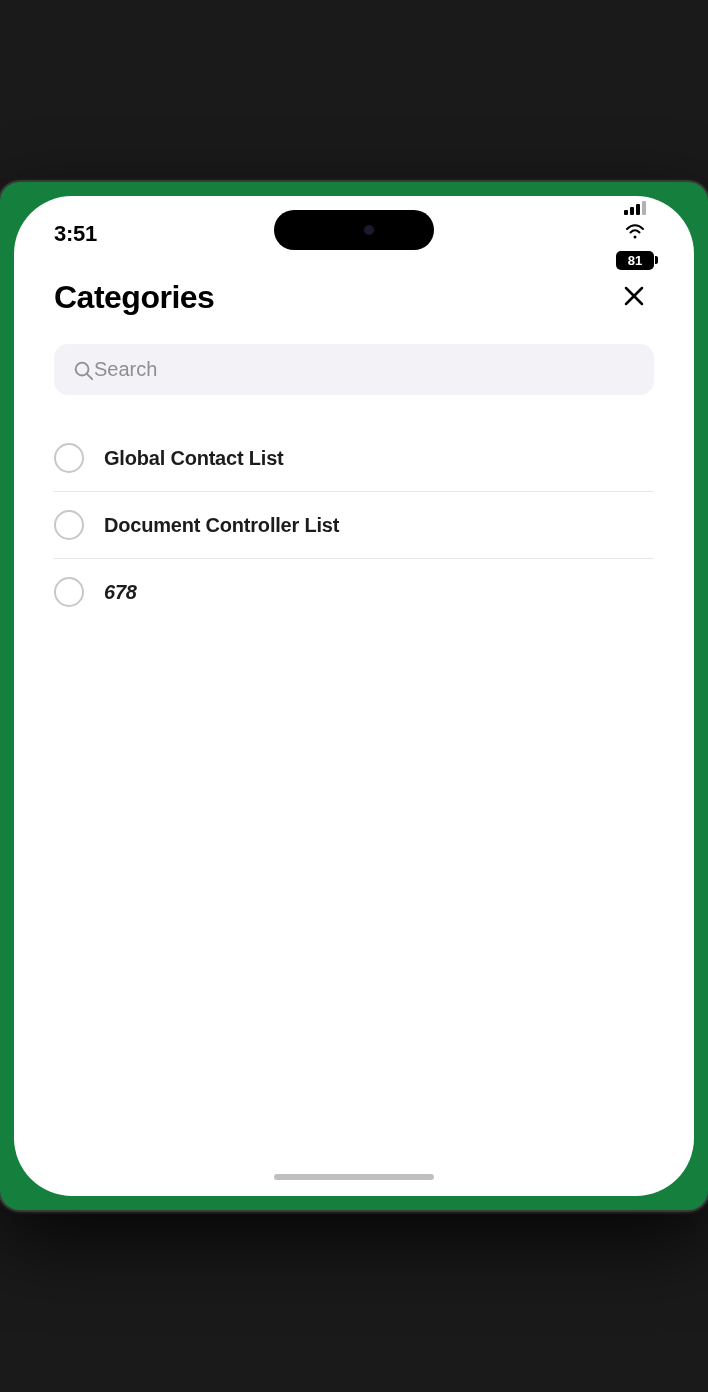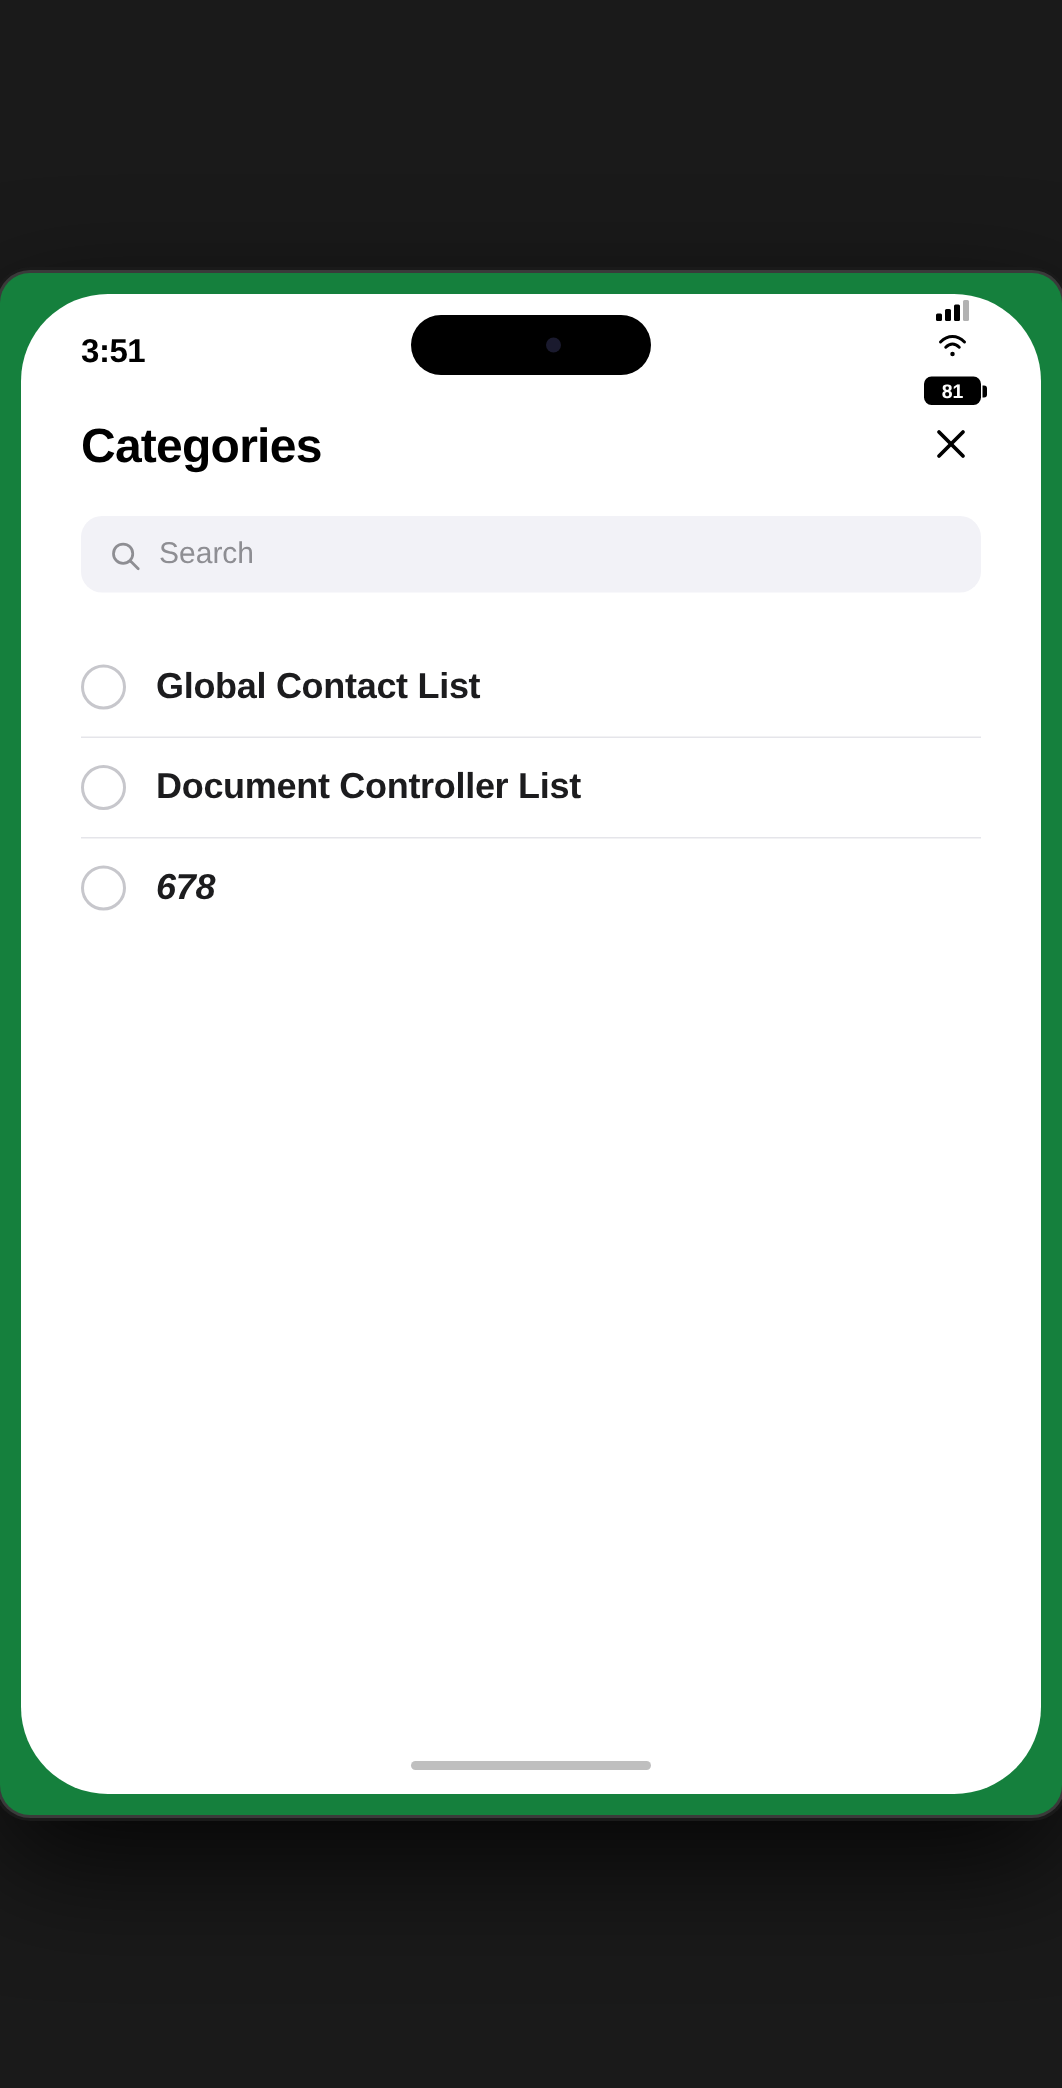--- a/index.html
+++ b/index.html
@@ -166,21 +166,20 @@
     }
 
     
     .search-container {
       background: #f2f2f7;
       border-radius: 14px;
       display: flex;
       align-items: center;
       padding: 14px 18px;
       margin-bottom: 30px;
-      gap: 12px;
     }
 
     .search-icon-wrapper {
       display: flex;
       align-items: center;
       justify-content: center;
     }
 
     .search-icon-svg {
       width: 22px;
@@ -229,21 +228,21 @@
       border-radius: 50%;
       border: 2px solid #c7c7cc;
       background: #fff;
       flex-shrink: 0;
       display: flex;
       align-items: center;
       justify-content: center;
     }
 
     .category-label {
-      font-size: 24px;
+      font-size: 20px;
       font-weight: 600;
       color: #1c1c1e;
       letter-spacing: -0.2px;
     }
 
     
     .home-indicator {
       position: absolute;
       bottom: 16px;
       left: 50%;

